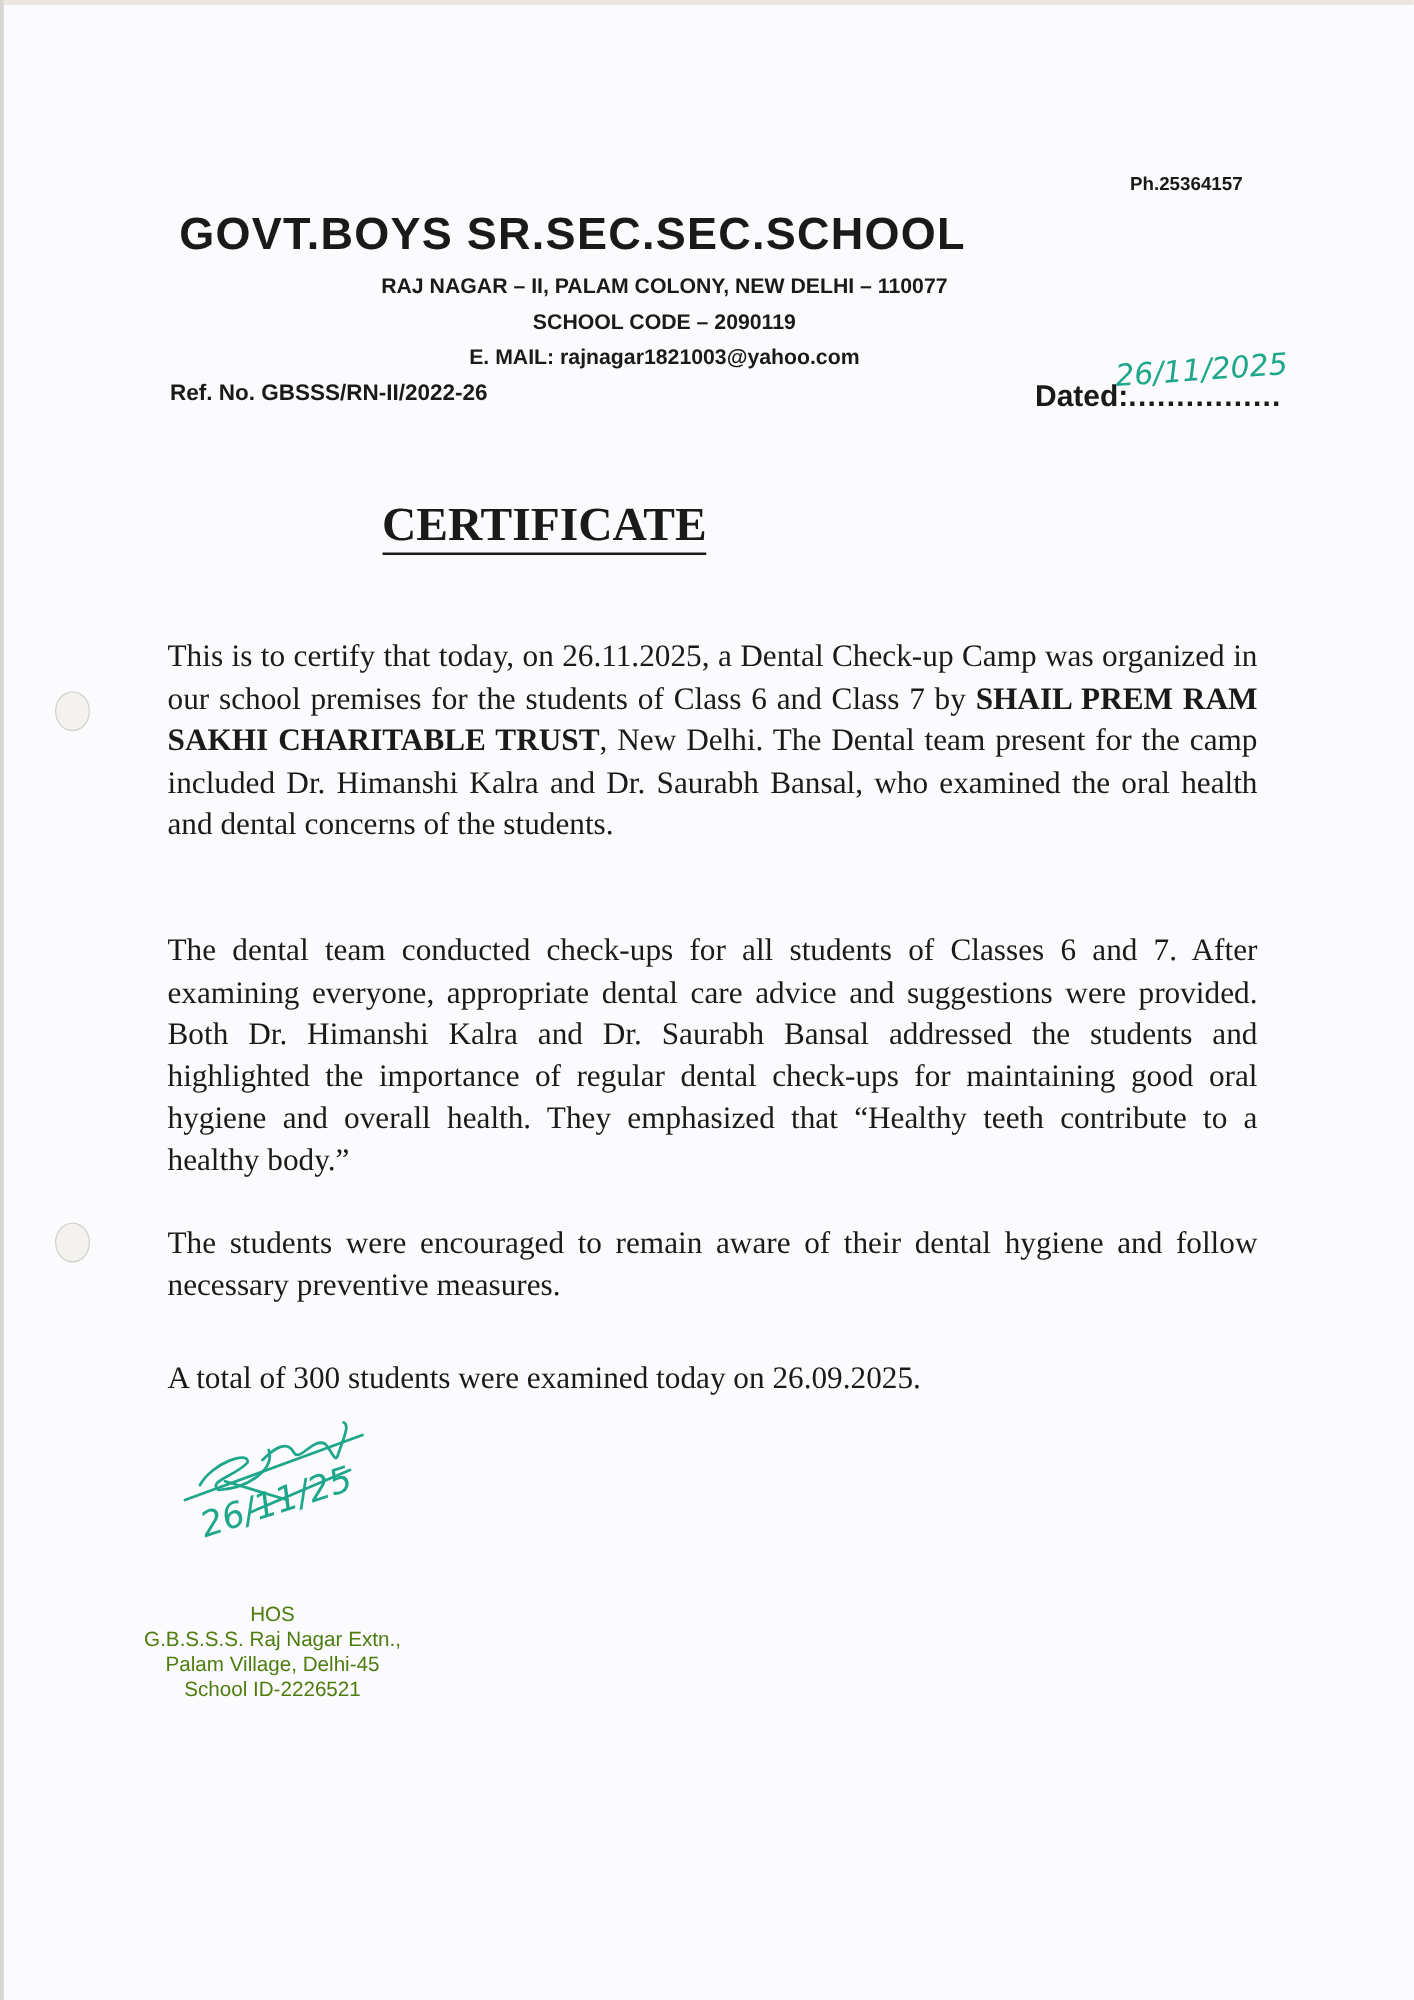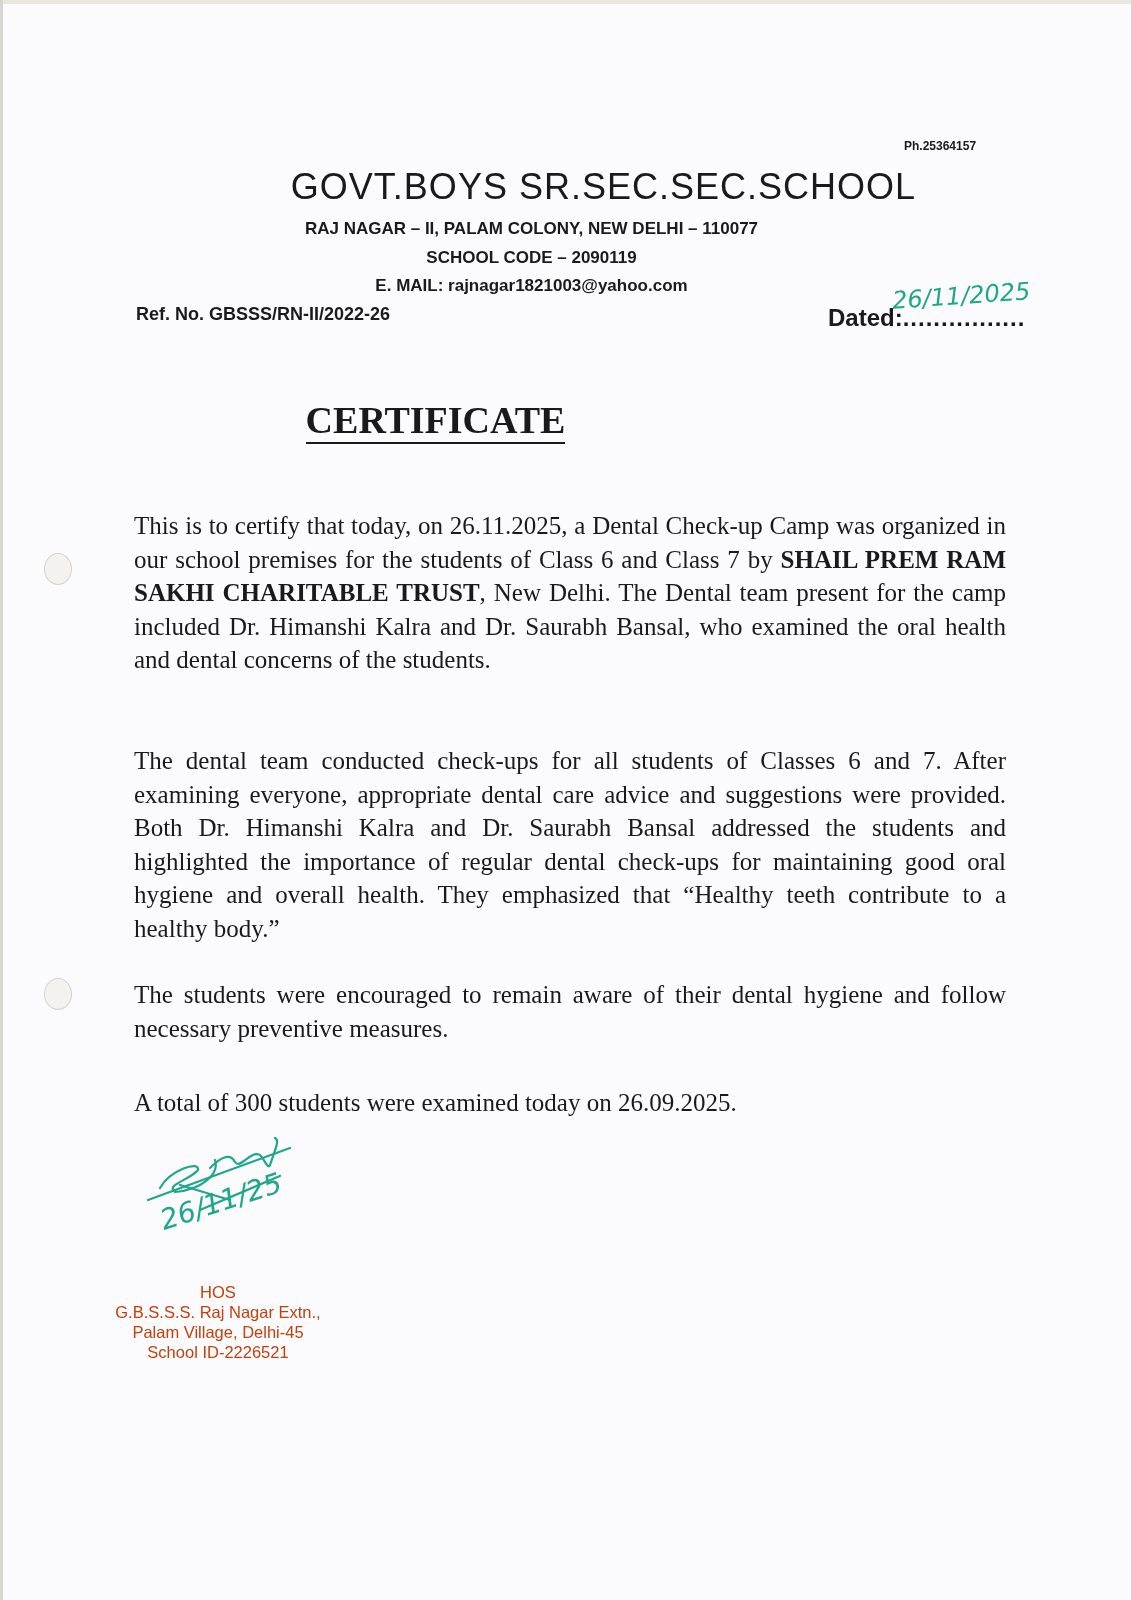--- a/index.html
+++ b/index.html
@@ -5,36 +5,36 @@
   html, body { margin: 0; padding: 0; }
   body {
     width: 1131px; height: 1600px; position: relative; overflow: hidden;
     background: #fbfafc;
     font-family: "Liberation Serif", serif;
     color: #1a1a1a;
   }
   .page-edge { position: absolute; left: 0; top: 0; width: 3px; height: 1600px; background: #d8d6d2; }
   .top-edge { position: absolute; left: 0; top: 0; width: 1131px; height: 4px; background: #ebe7de; }
   .punch { position: absolute; width: 26px; height: 30px; border-radius: 50%; border: 1px solid #d4d2ce; background: #f3f2ef; }
-  .phone { position: absolute; left: 904px; top: 139px; font-family: "Liberation Sans", sans-serif; font-weight: bold; font-size: 12px; }
-  .school { position: absolute; left: 0; width: 956px; top: 166px; text-align: right; font-family: "Liberation Sans", sans-serif; font-weight: normal; font-size: 36px; letter-spacing: 1px; padding-right: 40px; box-sizing: border-box; }
+  .phone { position: absolute; left: 904px; top: 139px; font-family: "Liberation Sans", sans-serif; font-weight: bold; font-size: 15px; }
+  .school { position: absolute; left: 0; width: 956px; top: 166px; text-align: center; font-family: "Liberation Sans", sans-serif; font-weight: bold; font-size: 36px; letter-spacing: 1px; padding-right: 40px; box-sizing: border-box; }
   .hline { position: absolute; left: 0; width: 1063px; text-align: center; font-family: "Liberation Sans", sans-serif; font-weight: bold; font-size: 17px; box-sizing: border-box; }
   .ref { position: absolute; left: 136px; top: 304px; font-family: "Liberation Sans", sans-serif; font-weight: bold; font-size: 18px; }
   .dated { position: absolute; left: 828px; top: 304px; font-family: "Liberation Sans", sans-serif; font-weight: bold; font-size: 24px; }
   .dots { letter-spacing: 1px; }
   .hand-date { position: absolute; left: 892px; top: 282px; color: #1fa78b; font-family: "DejaVu Sans", sans-serif; font-style: italic; font-size: 24px; transform: rotate(-4deg); }
   .title { position: absolute; left: 0; width: 911px; top: 398px; text-align: center; font-size: 38px; font-weight: bold; padding-right: 40px; box-sizing: border-box; }
   .title span { border-bottom: 2px solid #1a1a1a; padding-bottom: 1px; }
   .para { position: absolute; left: 134px; width: 872px; font-size: 25px; line-height: 33.5px; text-align: justify; }
   .p1 { top: 509px; }
   .p2 { top: 744px; }
   .p3 { top: 978px; }
   .p4 { top: 1086px; }
   .sig { position: absolute; left: 140px; top: 1130px; width: 170px; height: 130px; }
-  .stamp { position: absolute; left: 88px; top: 1282px; width: 260px; text-align: center; color: #c2410c; font-family: "Liberation Sans", sans-serif; font-size: 16.5px; line-height: 20px; }
+  .stamp { position: absolute; left: 88px; top: 1282px; width: 260px; text-align: center; color: #4d7c0f; font-family: "Liberation Sans", sans-serif; font-size: 16.5px; line-height: 20px; }
 </style>
 </head>
 <body>
 
 <div class="top-edge"></div>
 <div class="page-edge"></div>
 <div class="punch" style="left:44px; top:553px;"></div>
 <div class="punch" style="left:44px; top:978px;"></div>
 
 <div class="phone">Ph.25364157</div>

